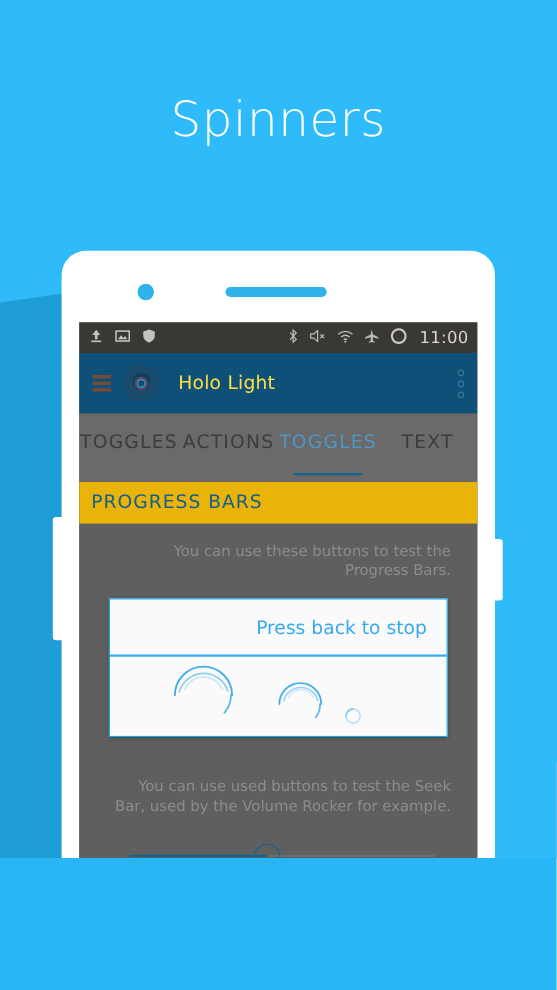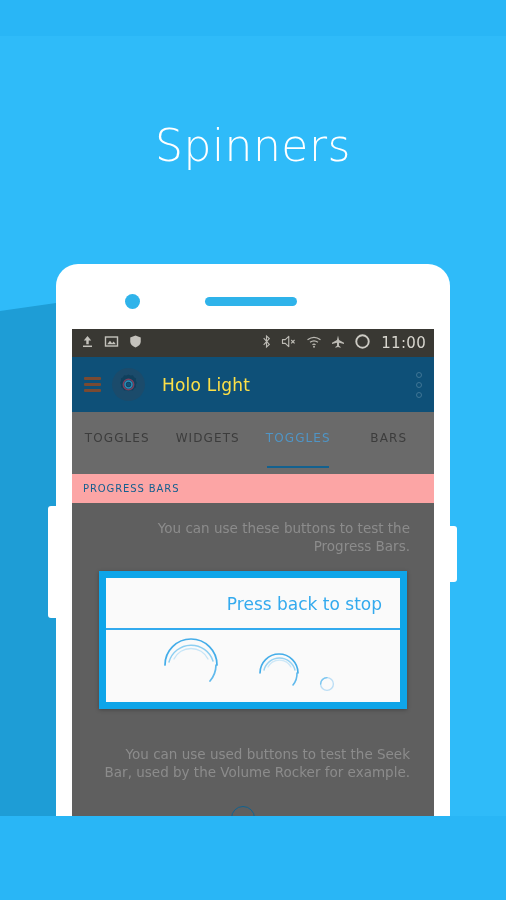--- a/index.html
+++ b/index.html
@@ -2,21 +2,21 @@
 <html><head>
 <meta charset="utf-8">
 <style>
   html,body{margin:0;padding:0;}
   body{
     width:506px;height:900px;overflow:hidden;
     background:#29b6f6;
     font-family:"DejaVu Sans", sans-serif;
     position:relative;
   }
-  #stage{position:absolute;inset:0;width:506px;height:780px;overflow:hidden;background:#2bb8f7;margin-top:36px;}
+  #stage{position:absolute;inset:0;width:506px;height:780px;overflow:hidden;background:#2bb8f7;}
 
   
   .bg-base{position:absolute;inset:0;background:#2fbbf9;}
   .bg-shadow{
     position:absolute;left:-10px;top:250px;width:185px;height:660px;
     background:#1e9dd6;
     clip-path:polygon(0% 4%, 100% 0%, 100% 100%, 0% 100%);
   }
 
   
@@ -85,43 +85,43 @@
     display:block;width:6px;height:6px;border-radius:50%;
     border:1px solid #3f7595;box-sizing:border-box;
   }
 
   
   .tabs{
     height:62px;background:#6a6a6a;display:flex;align-items:center;
     position:relative;
   }
   .tab{
-    flex:1;text-align:left;font-size:12px;letter-spacing:1.1px;
+    flex:1;text-align:left;font-size:17px;letter-spacing:1.1px;
     color:#3c3c3c;position:relative;height:100%;
     display:flex;align-items:center;justify-content:center;padding-bottom:10px;
     box-sizing:border-box;
   }
   .tab.active{color:#4f95c6;}
   .tab.active:after{
     content:"";position:absolute;left:16%;right:16%;bottom:6px;
     height:2.5px;background:#13618f;
   }
 
   
   .content{background:#5f5f5f;}
   .section-head{
-    background:#fca5a5;padding:9px 11px;color:#15608f;
-    font-size:10px;letter-spacing:.9px;
+    background:#eab308;padding:9px 11px;color:#15608f;
+    font-size:17px;letter-spacing:.9px;
   }
   .section-body{padding:16px 24px 20px 24px;text-align:right;}
   .desc{color:#8c8c8c;font-size:13.5px;line-height:18px;}
 
   
   .dialog{
-    margin:16px 3px 0 3px;background:#fafafa;border:7px solid #0ea5e9;
+    margin:16px 3px 0 3px;background:#fafafa;border:1px solid #0ea5e9;
     box-shadow:0 1px 4px rgba(0,0,0,.28);
   }
   .dialog-title{
     padding:16px 18px 14px 18px;color:#33aaee;font-size:17px;font-weight:400;
   }
   .dialog-rule{height:2px;background:#33aaee;}
   .dialog-body{
     height:72px;position:relative;
   }
   .spin{position:absolute;}
@@ -234,23 +234,23 @@
       <div class="appname">Holo Light</div>
       <div class="overflow">
         <i></i>
           <i></i>
           <i></i>
       </div>
     </div>
 
     <div class="tabs">
       <div class="tab">TOGGLES</div>
-      <div class="tab">WIDGETS</div>
+      <div class="tab">ACTIONS</div>
       <div class="tab active">TOGGLES</div>
-      <div class="tab">BARS</div>
+      <div class="tab">TEXT</div>
     </div>
 
     <div class="content">
 
       <div class="section-head">PROGRESS BARS</div>
       <div class="section-body">
         <div class="desc">You can use these buttons to test the Progress Bars.</div>
 
         <div class="dialog">
           <div class="dialog-title">Press back to stop</div>

